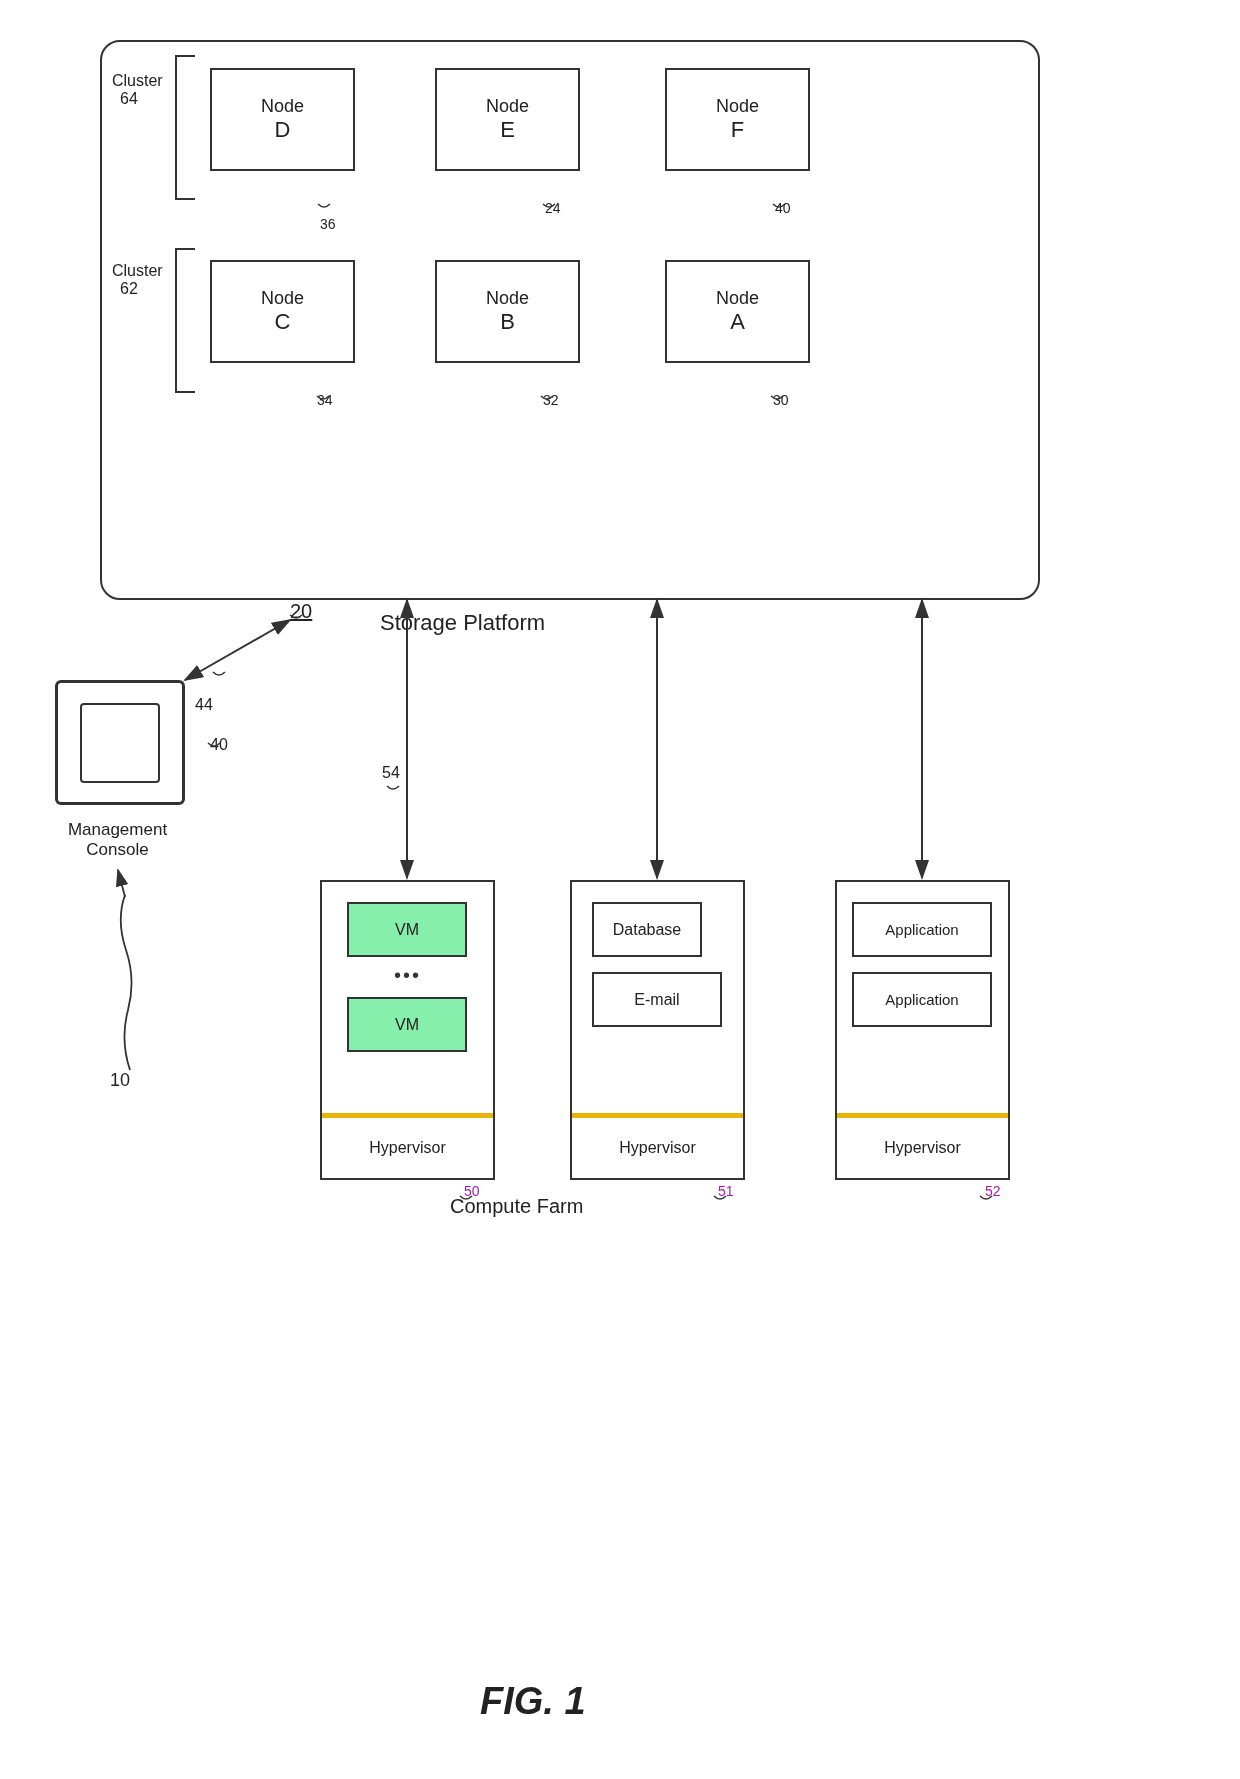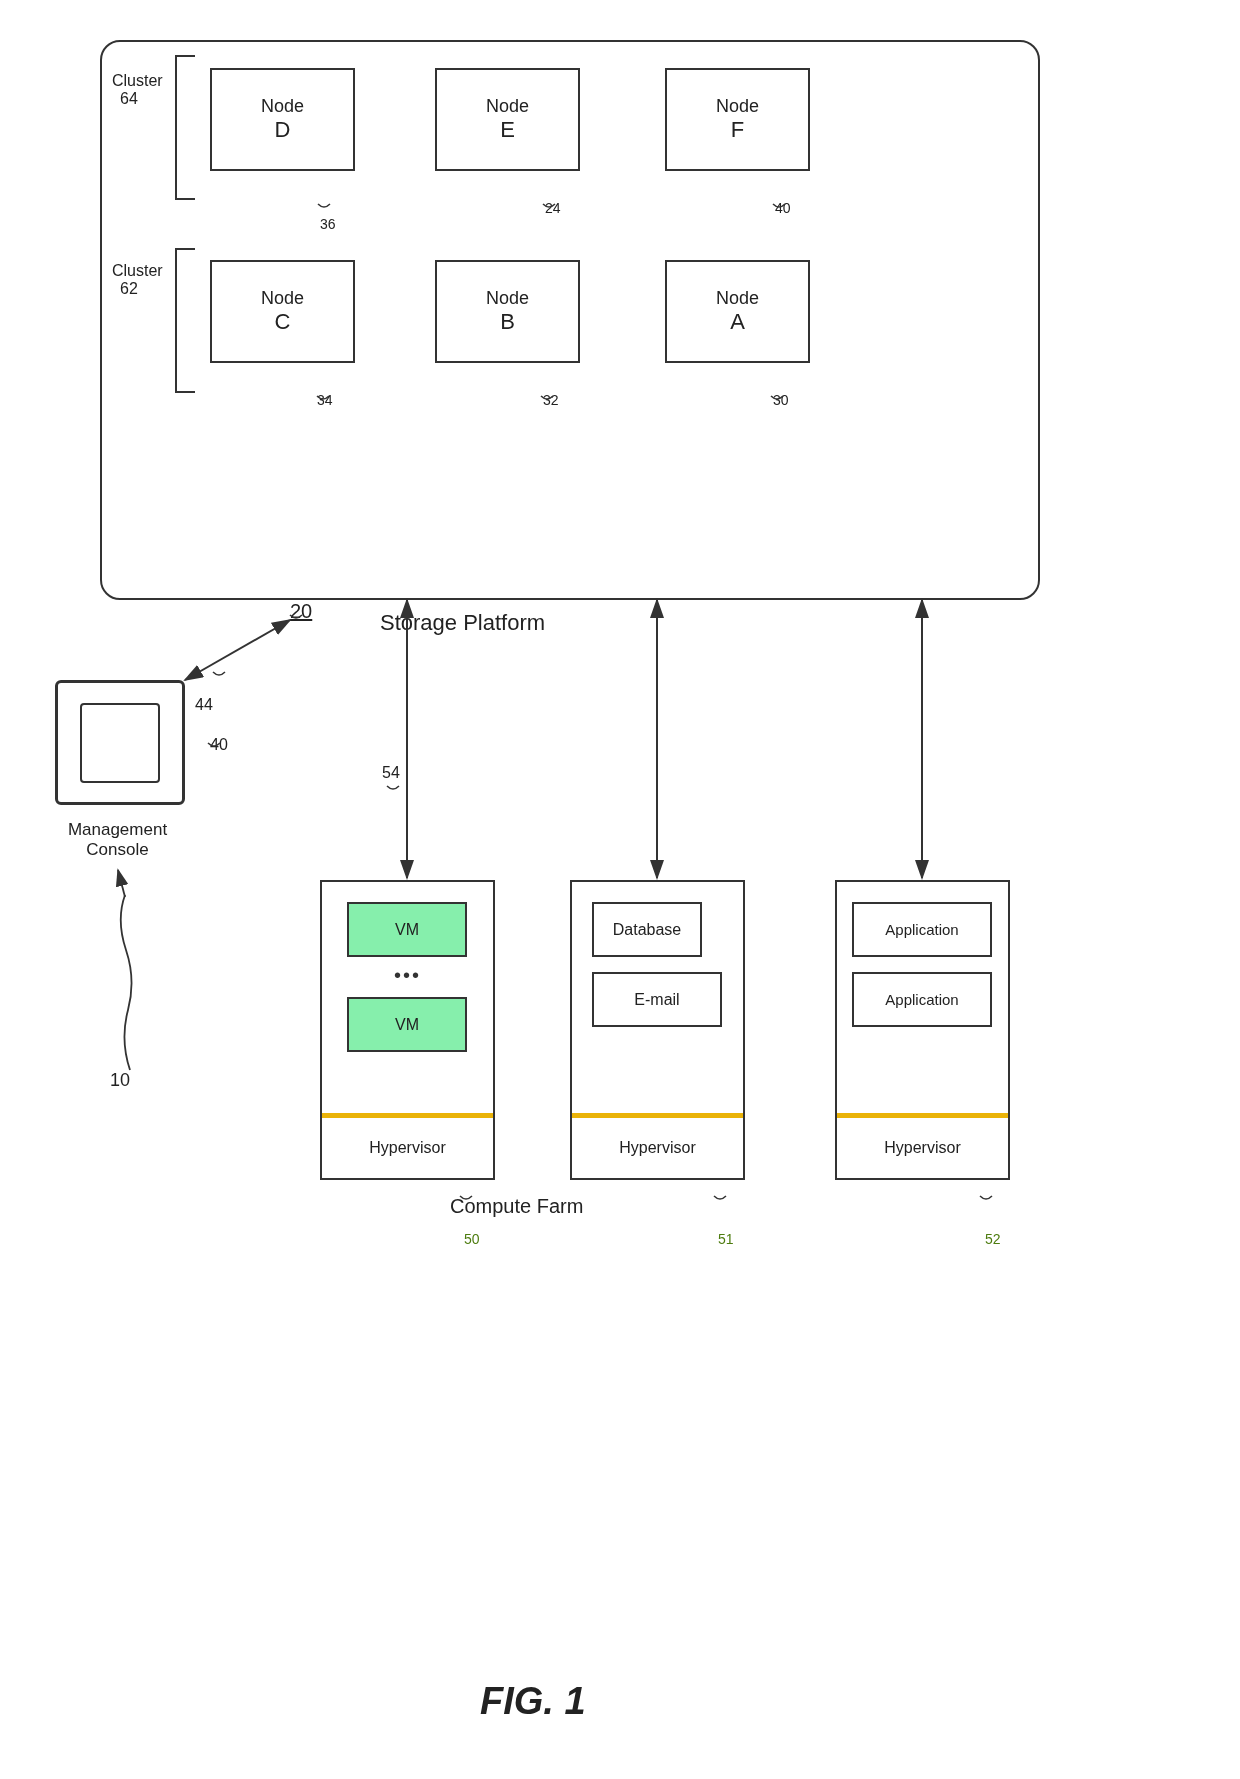--- a/index.html
+++ b/index.html
@@ -171,22 +171,21 @@
       border-top: 5px solid #eab308;
       display: flex;
       align-items: center;
       justify-content: center;
       font-size: 16px;
       color: #222;
     }
     .compute-ref {
       position: absolute;
       font-size: 14px;
-      color: #4d7c0f;
-      margin-top: 48px;
+      color: #a21caf;
     }
 
     
     .vm-box {
       position: absolute;
       border: 2px solid #333;
       background: #86efac;
       display: flex;
       align-items: center;
       justify-content: center;

